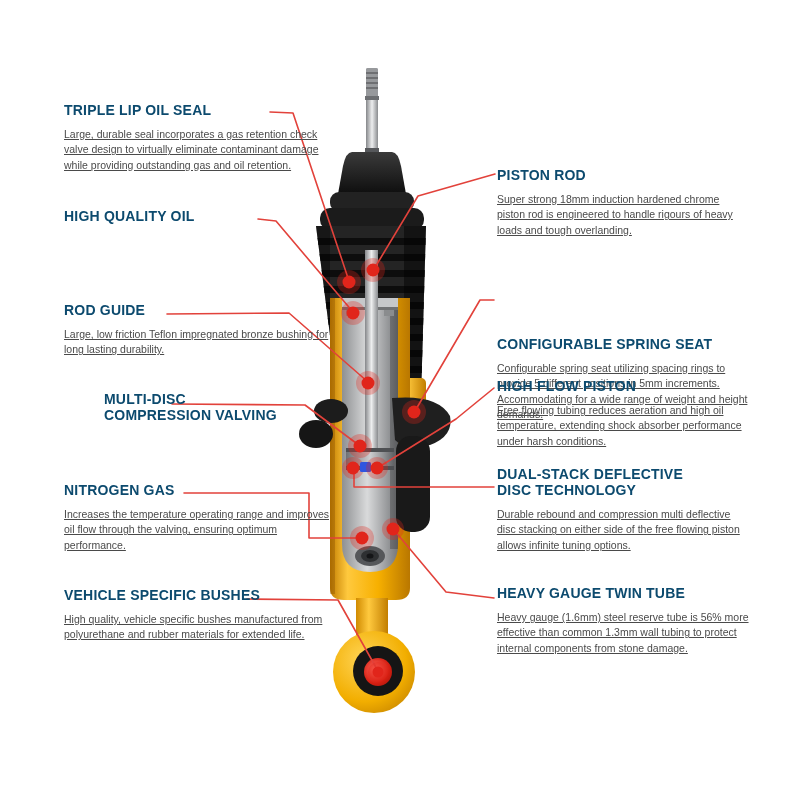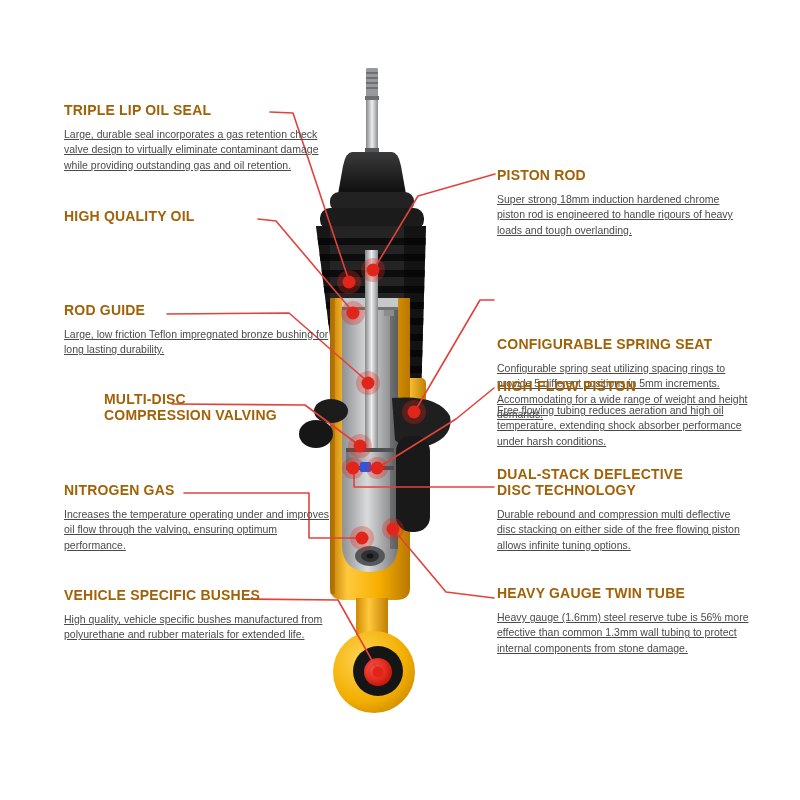--- a/index.html
+++ b/index.html
@@ -1,21 +1,21 @@
 <!DOCTYPE html>
 <html><head>
 <meta charset="utf-8">
 <style>
   html,body{margin:0;padding:0;background:#ffffff;}
   body{width:800px;height:800px;position:relative;overflow:hidden;
        font-family:"Liberation Sans","DejaVu Sans",sans-serif;}
   .stage{position:absolute;inset:0;width:800px;height:800px;}
   .label{position:absolute;}
   .label h3{margin:0 0 9px 0;font-size:14px;line-height:1.15;font-weight:800;
-            color:#a16207;letter-spacing:.2px;}
+            color:#0c4a6e;letter-spacing:.2px;}
   .label p{margin:0;font-size:10.5px;line-height:1.45;color:#4a4a4a;text-decoration:underline;}
   .left  .label{left:64px;width:268px;}
   .right .label{left:497px;width:252px;}
   .hw175 h3{width:175px;margin-left:40px;}
   .hw205 h3{width:205px;}
   svg{position:absolute;left:0;top:0;}
   .lbl-l1{top:102px;} .lbl-l2{top:208px;} .lbl-l3{top:302px;}
   .lbl-l4{top:391px;} .lbl-l5{top:482px;} .lbl-l6{top:587px;}
   .lbl-r1{top:167px;} .lbl-r2{top:288px;margin-top:48px;} .lbl-r3{top:378px;}
   .lbl-r4{top:466px;} .lbl-r5{top:585px;}
@@ -225,21 +225,21 @@
     </div>
     <div class="label lbl-l3">
       <h3>ROD GUIDE</h3>
       <p>Large, low friction Teflon impregnated bronze bushing for long lasting durability.</p>
     </div>
     <div class="label lbl-l4 hw175">
       <h3>MULTI-DISC COMPRESSION VALVING</h3>
     </div>
     <div class="label lbl-l5">
       <h3>NITROGEN GAS</h3>
-      <p>Increases the temperature operating under and improves oil flow through the valving, ensuring optimum performance.</p>
+      <p>Increases the temperature operating range and improves oil flow through the valving, ensuring optimum performance.</p>
     </div>
     <div class="label lbl-l6">
       <h3>VEHICLE SPECIFIC BUSHES</h3>
       <p>High quality, vehicle specific bushes manufactured from polyurethane and rubber materials for extended life.</p>
     </div>
   </div>
 
   <div class="right">
     <div class="label lbl-r1">
       <h3>PISTON ROD</h3>

